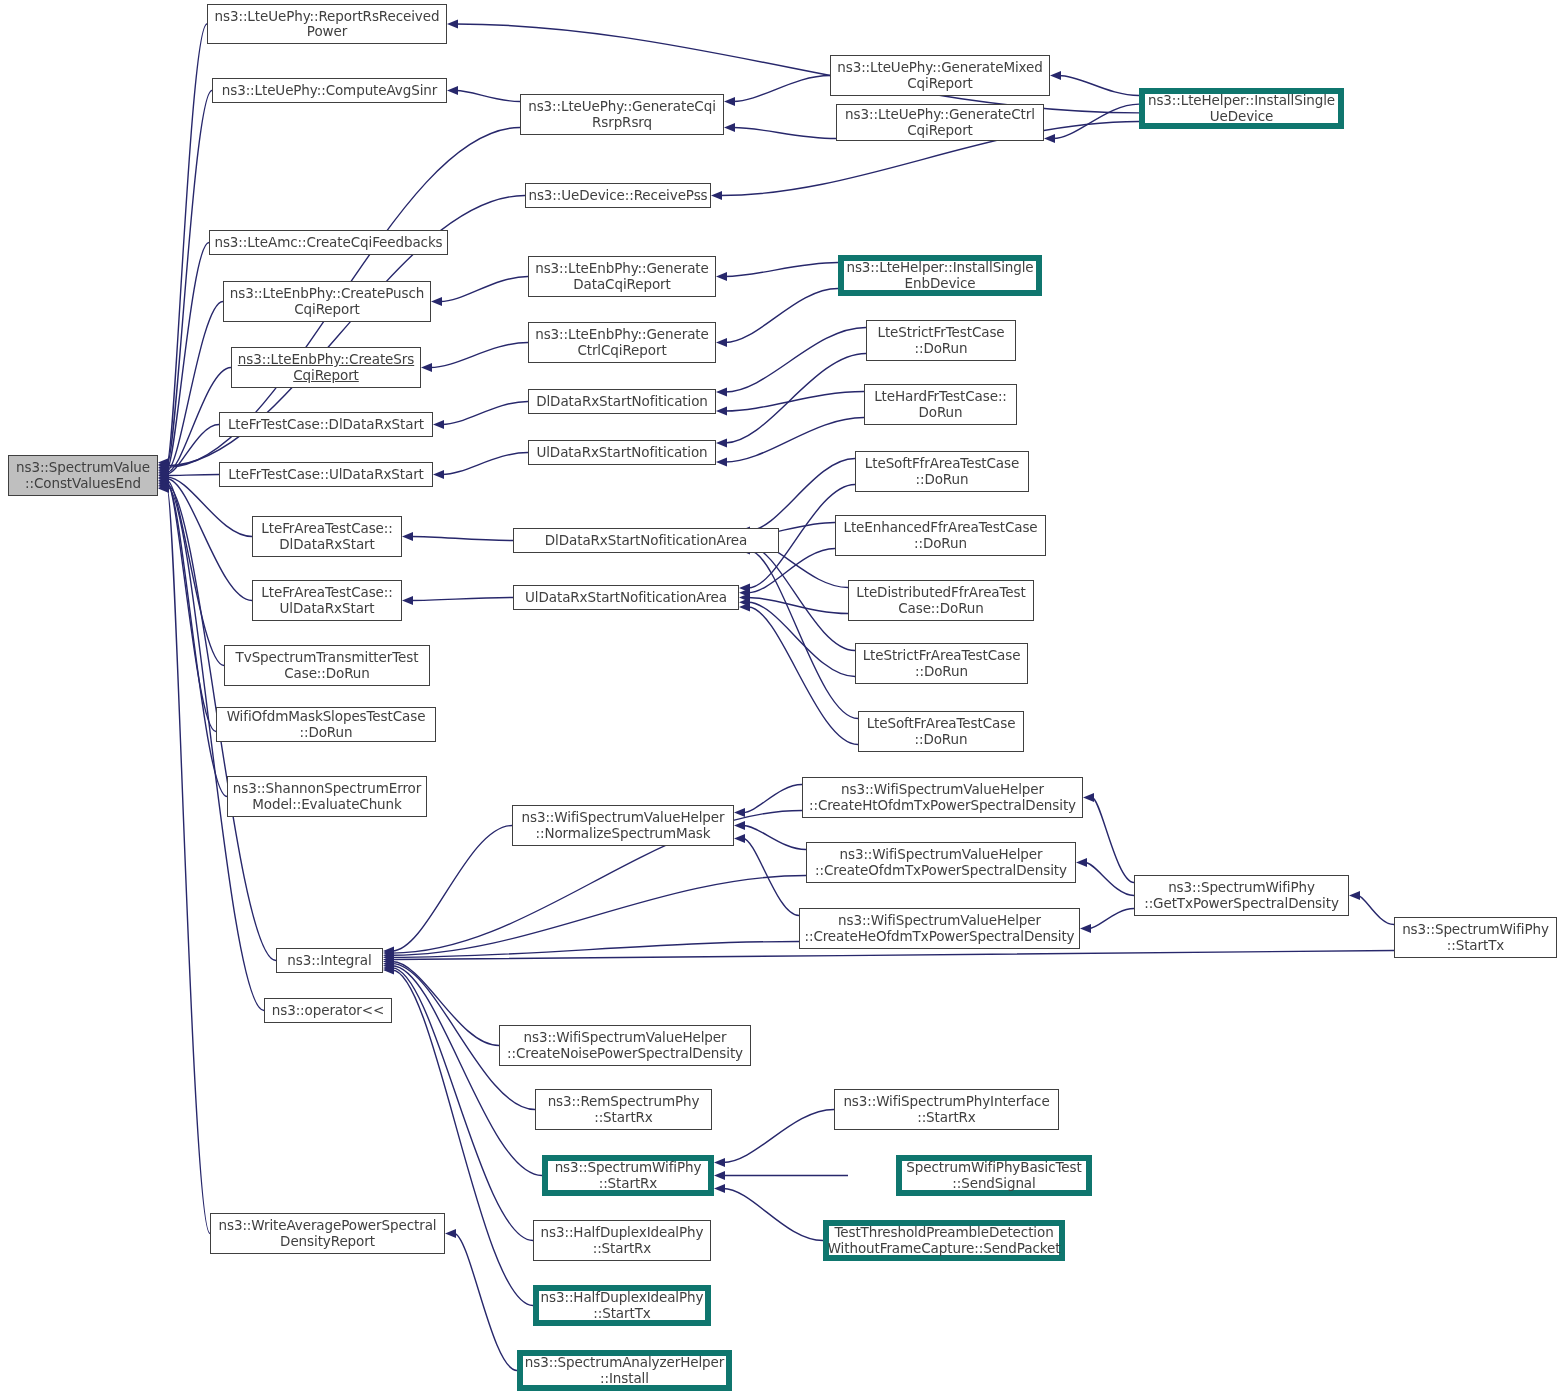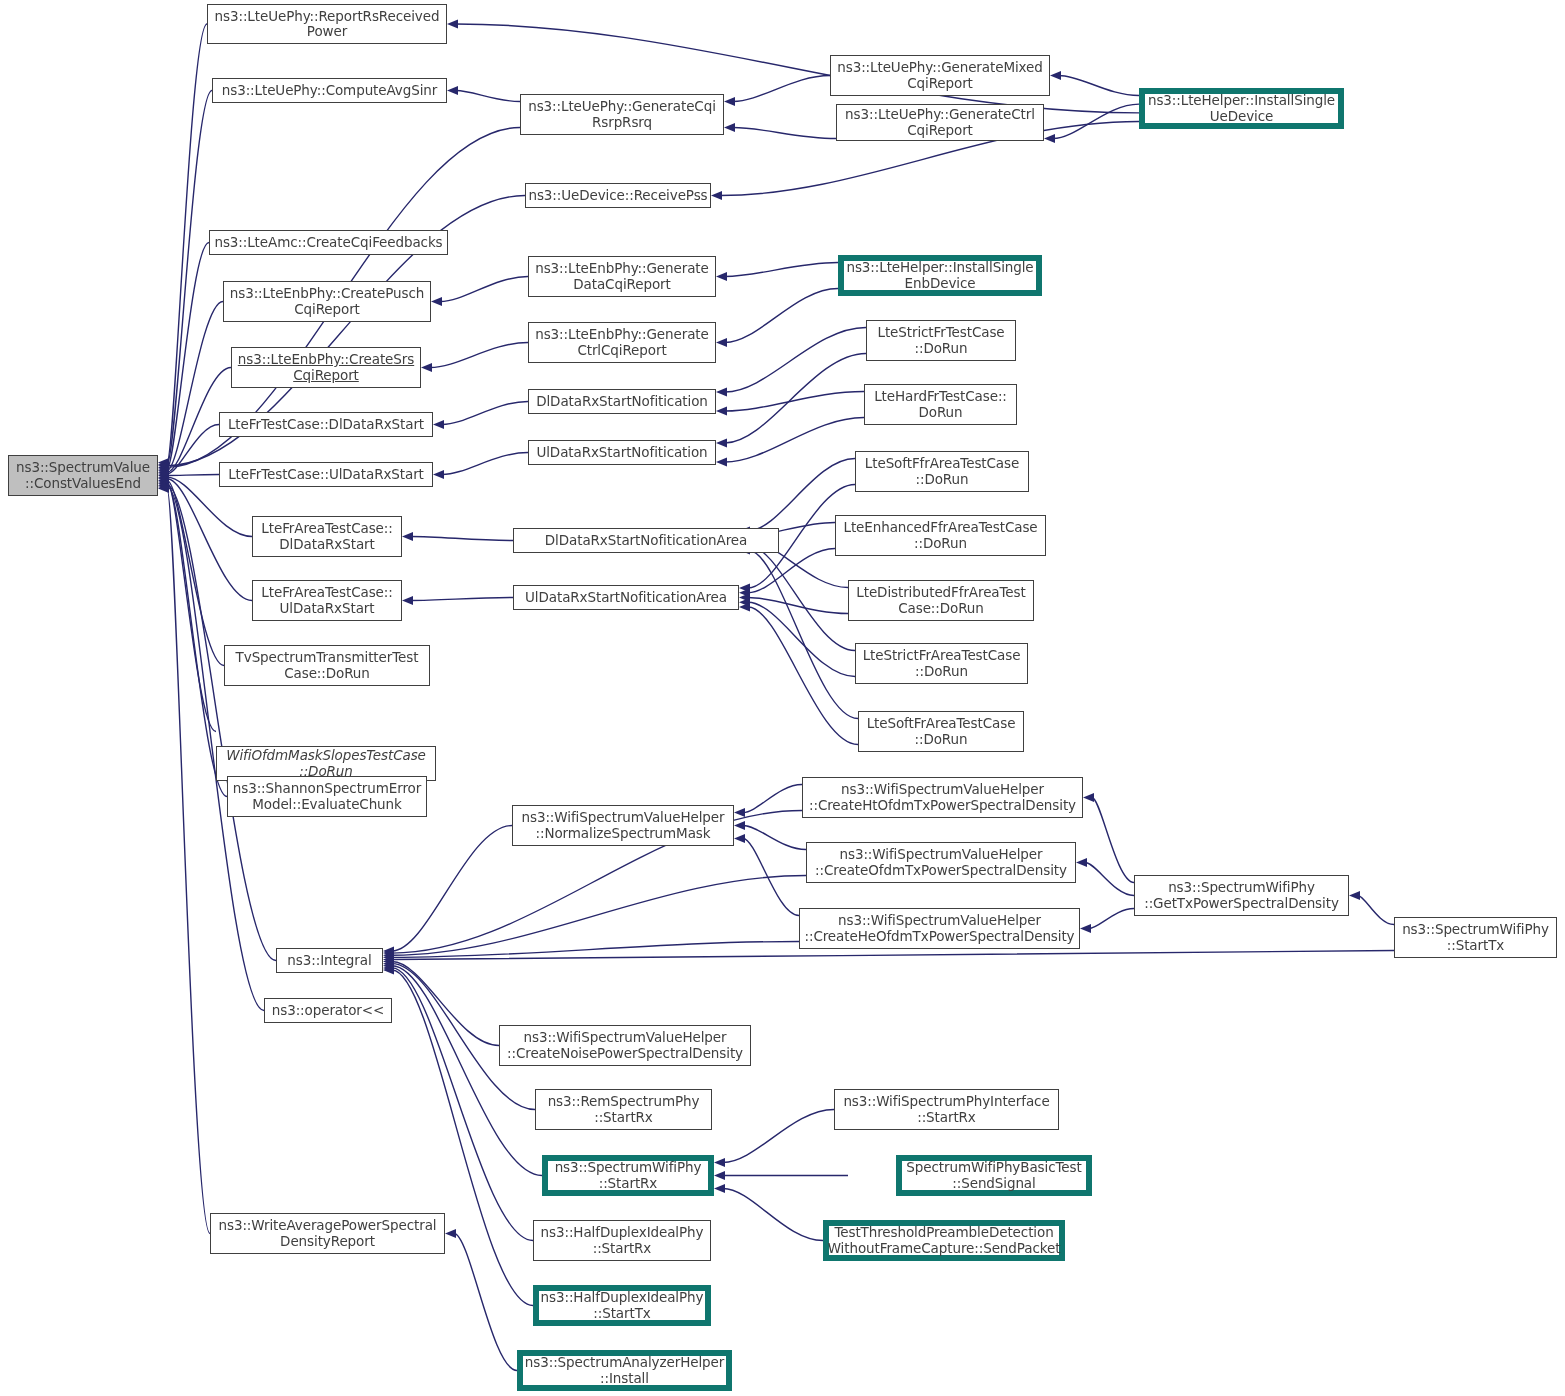--- a/index.html
+++ b/index.html
@@ -201,21 +201,21 @@
       <div class="node" style="left: 835px; top: 515px; width: 211px; height: 41px;">LteEnhancedFfrAreaTestCase
 ::DoRun</div>
       <div class="node" style="left: 848px; top: 580px; width: 186px; height: 41px;">LteDistributedFfrAreaTest
 Case::DoRun</div>
       <div class="node" style="left: 855px; top: 643px; width: 173px; height: 41px;">LteStrictFrAreaTestCase
 ::DoRun</div>
       <div class="node" style="left: 858px; top: 711px; width: 166px; height: 41px;">LteSoftFrAreaTestCase
 ::DoRun</div>
       <div class="node" style="left: 224px; top: 645px; width: 206px; height: 41px;">TvSpectrumTransmitterTest
 Case::DoRun</div>
-      <div class="node" style="left: 216px; top: 746px; width: 220px; height: 35px; font-style: italic;">WifiOfdmMaskSlopesTestCase
+      <div class="node" style="left: 216px; top: 707px; width: 220px; height: 35px;">WifiOfdmMaskSlopesTestCase
 ::DoRun</div>
       <div class="node" style="left: 227px; top: 776px; width: 200px; height: 41px;">ns3::ShannonSpectrumError
 Model::EvaluateChunk</div>
       <div class="node" style="left: 512px; top: 805px; width: 222px; height: 41px;">ns3::WifiSpectrumValueHelper
 ::NormalizeSpectrumMask</div>
       <div class="node" style="left: 802px; top: 777px; width: 281px; height: 41px;">ns3::WifiSpectrumValueHelper
 ::CreateHtOfdmTxPowerSpectralDensity</div>
       <div class="node" style="left: 806px; top: 842px; width: 270px; height: 41px;">ns3::WifiSpectrumValueHelper
 ::CreateOfdmTxPowerSpectralDensity</div>
       <div class="node" style="left: 799px; top: 908px; width: 281px; height: 41px;">ns3::WifiSpectrumValueHelper

